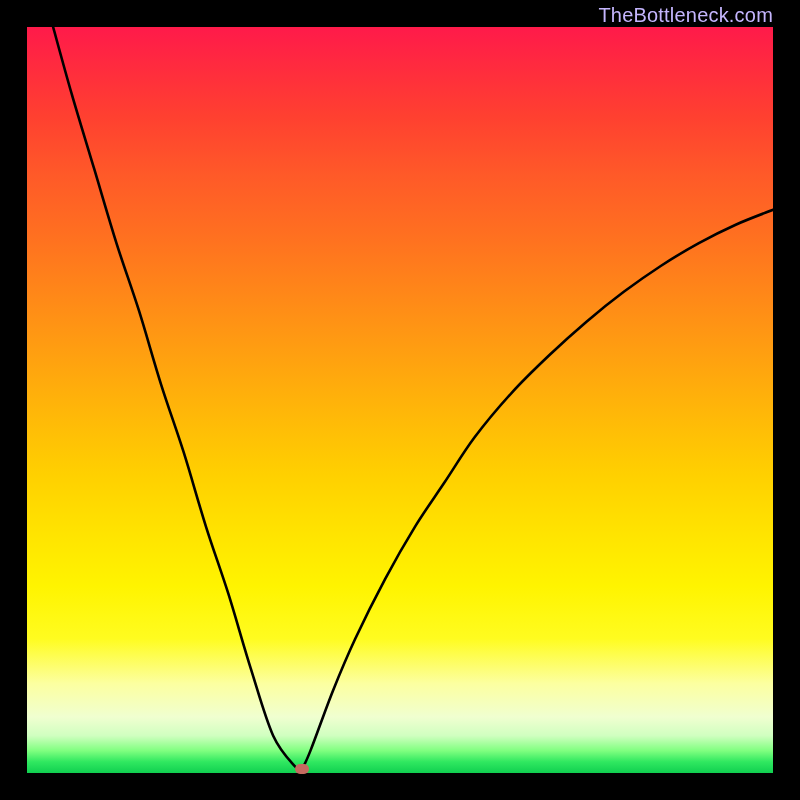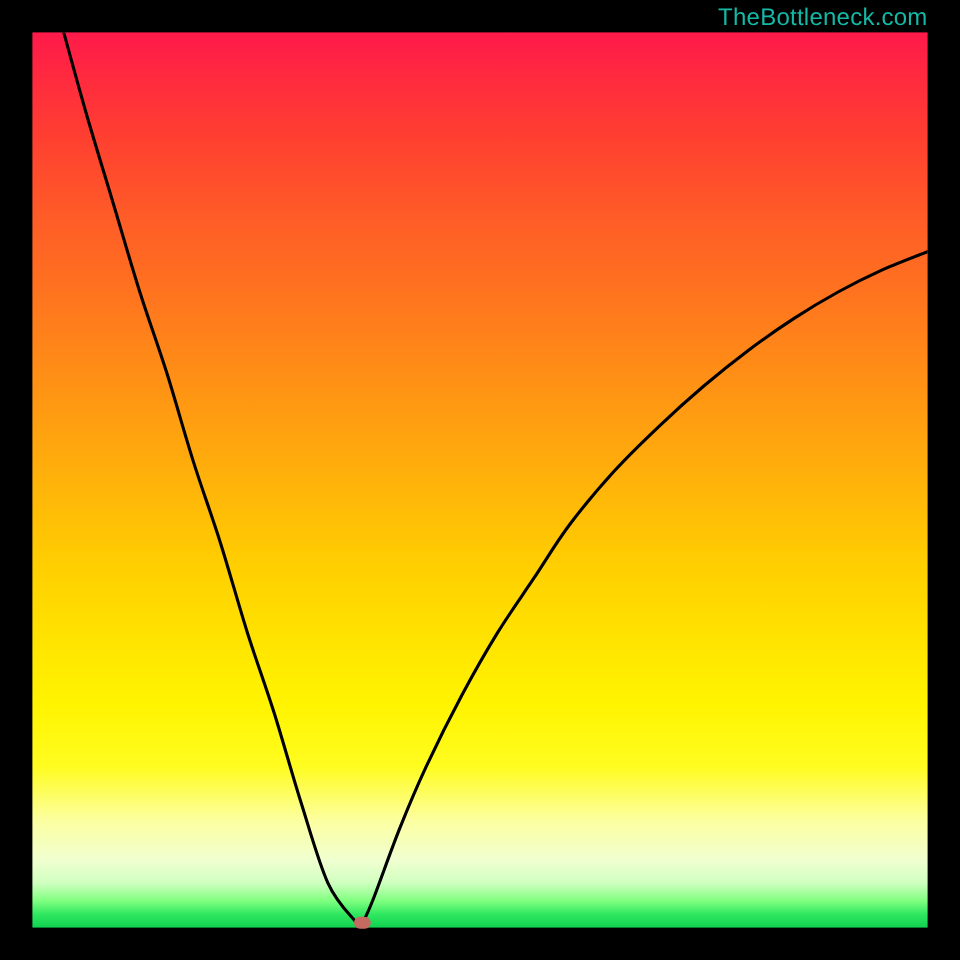--- a/index.html
+++ b/index.html
@@ -50,21 +50,21 @@
     width: 14px;
     height: 10px;
     background: #c56a60;
     border-radius: 5px;
     transform: translate(-50%, -50%);
   }
   .attribution {
     position: absolute;
     top: 4px;
     right: 27px;
-    color: #14b8a6;
+    color: #c4b5fd;
     font-family: Arial, Helvetica, sans-serif;
     font-size: 20px;
     letter-spacing: 0.2px;
   }
 </style>
 </head>
 <body>
 
 <div class="chart-container">
   <div class="plot-area"></div>

